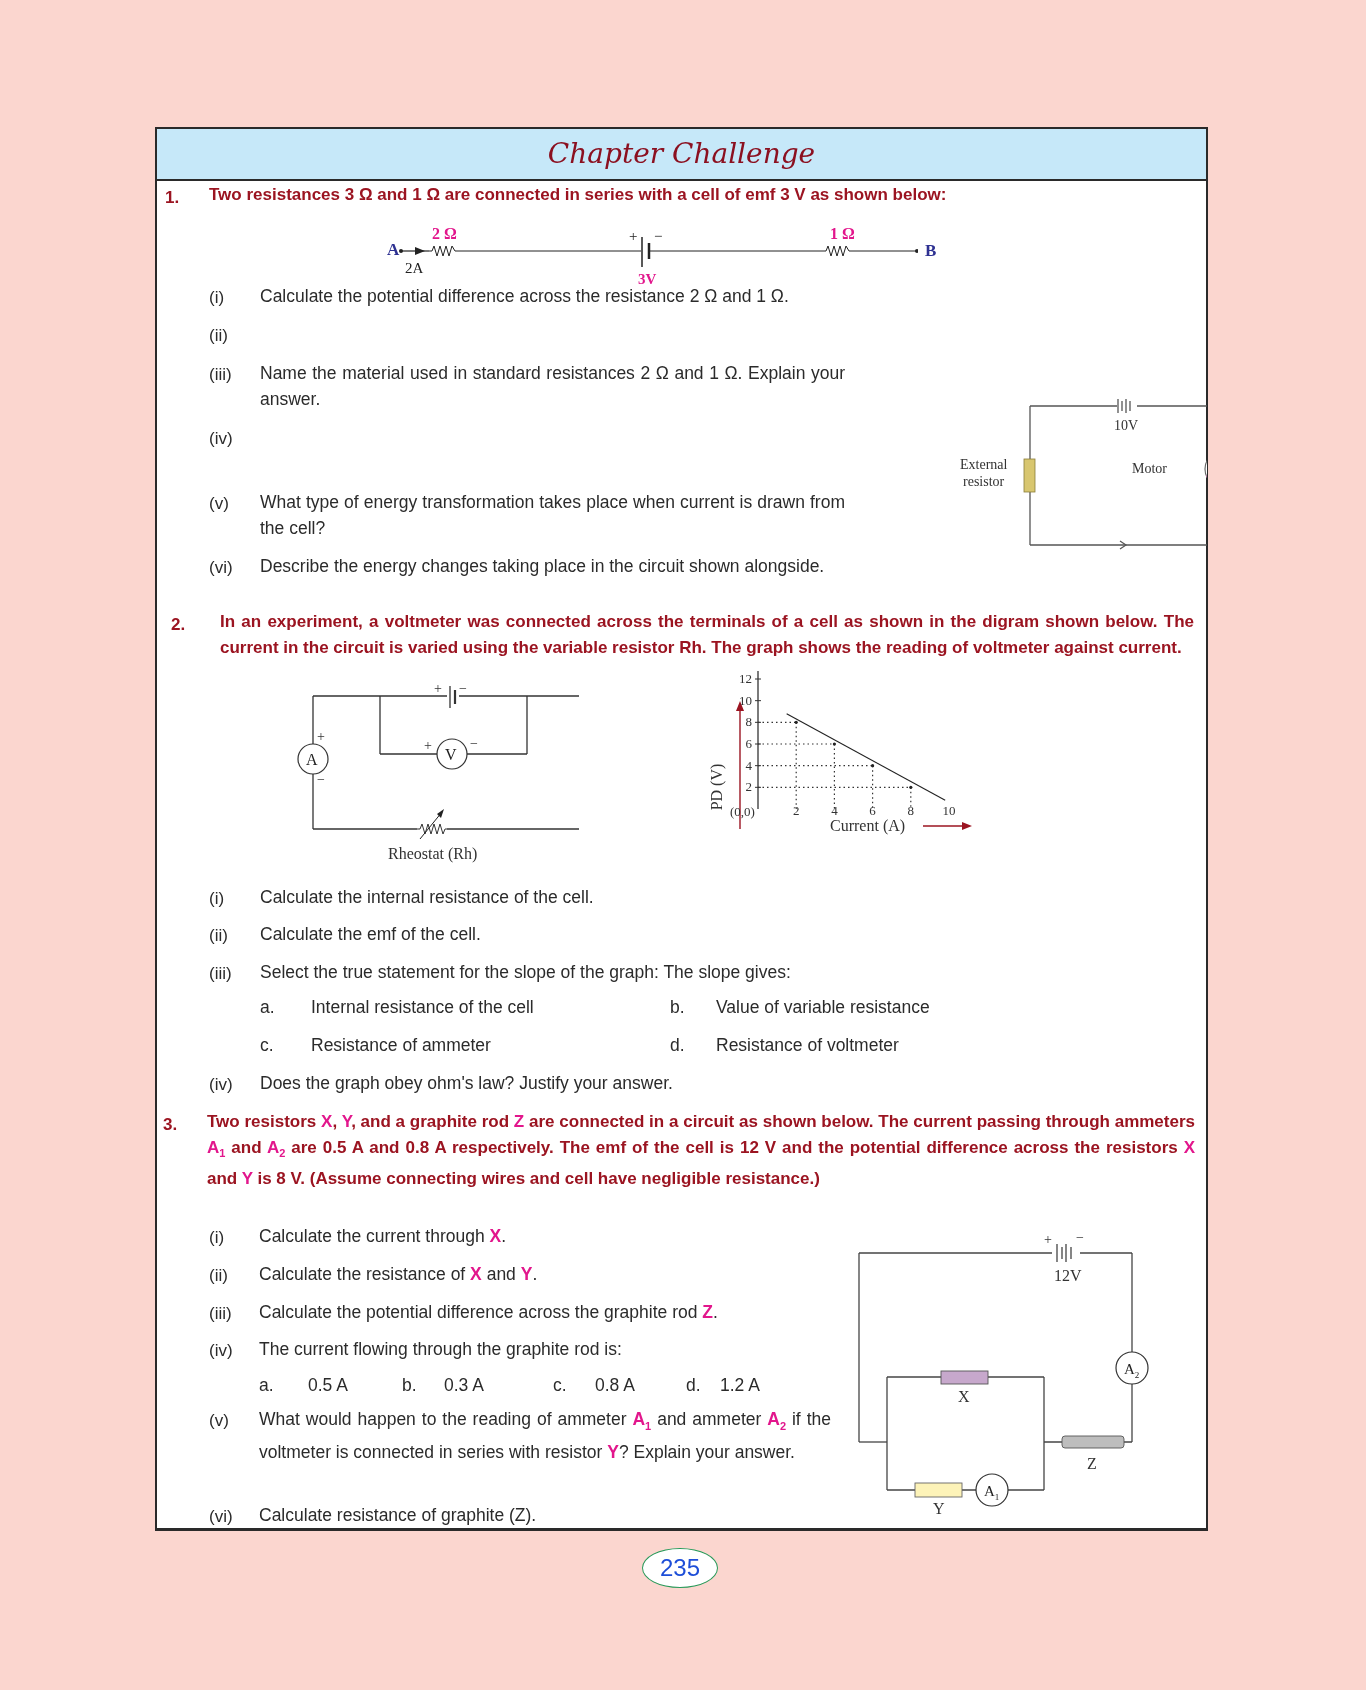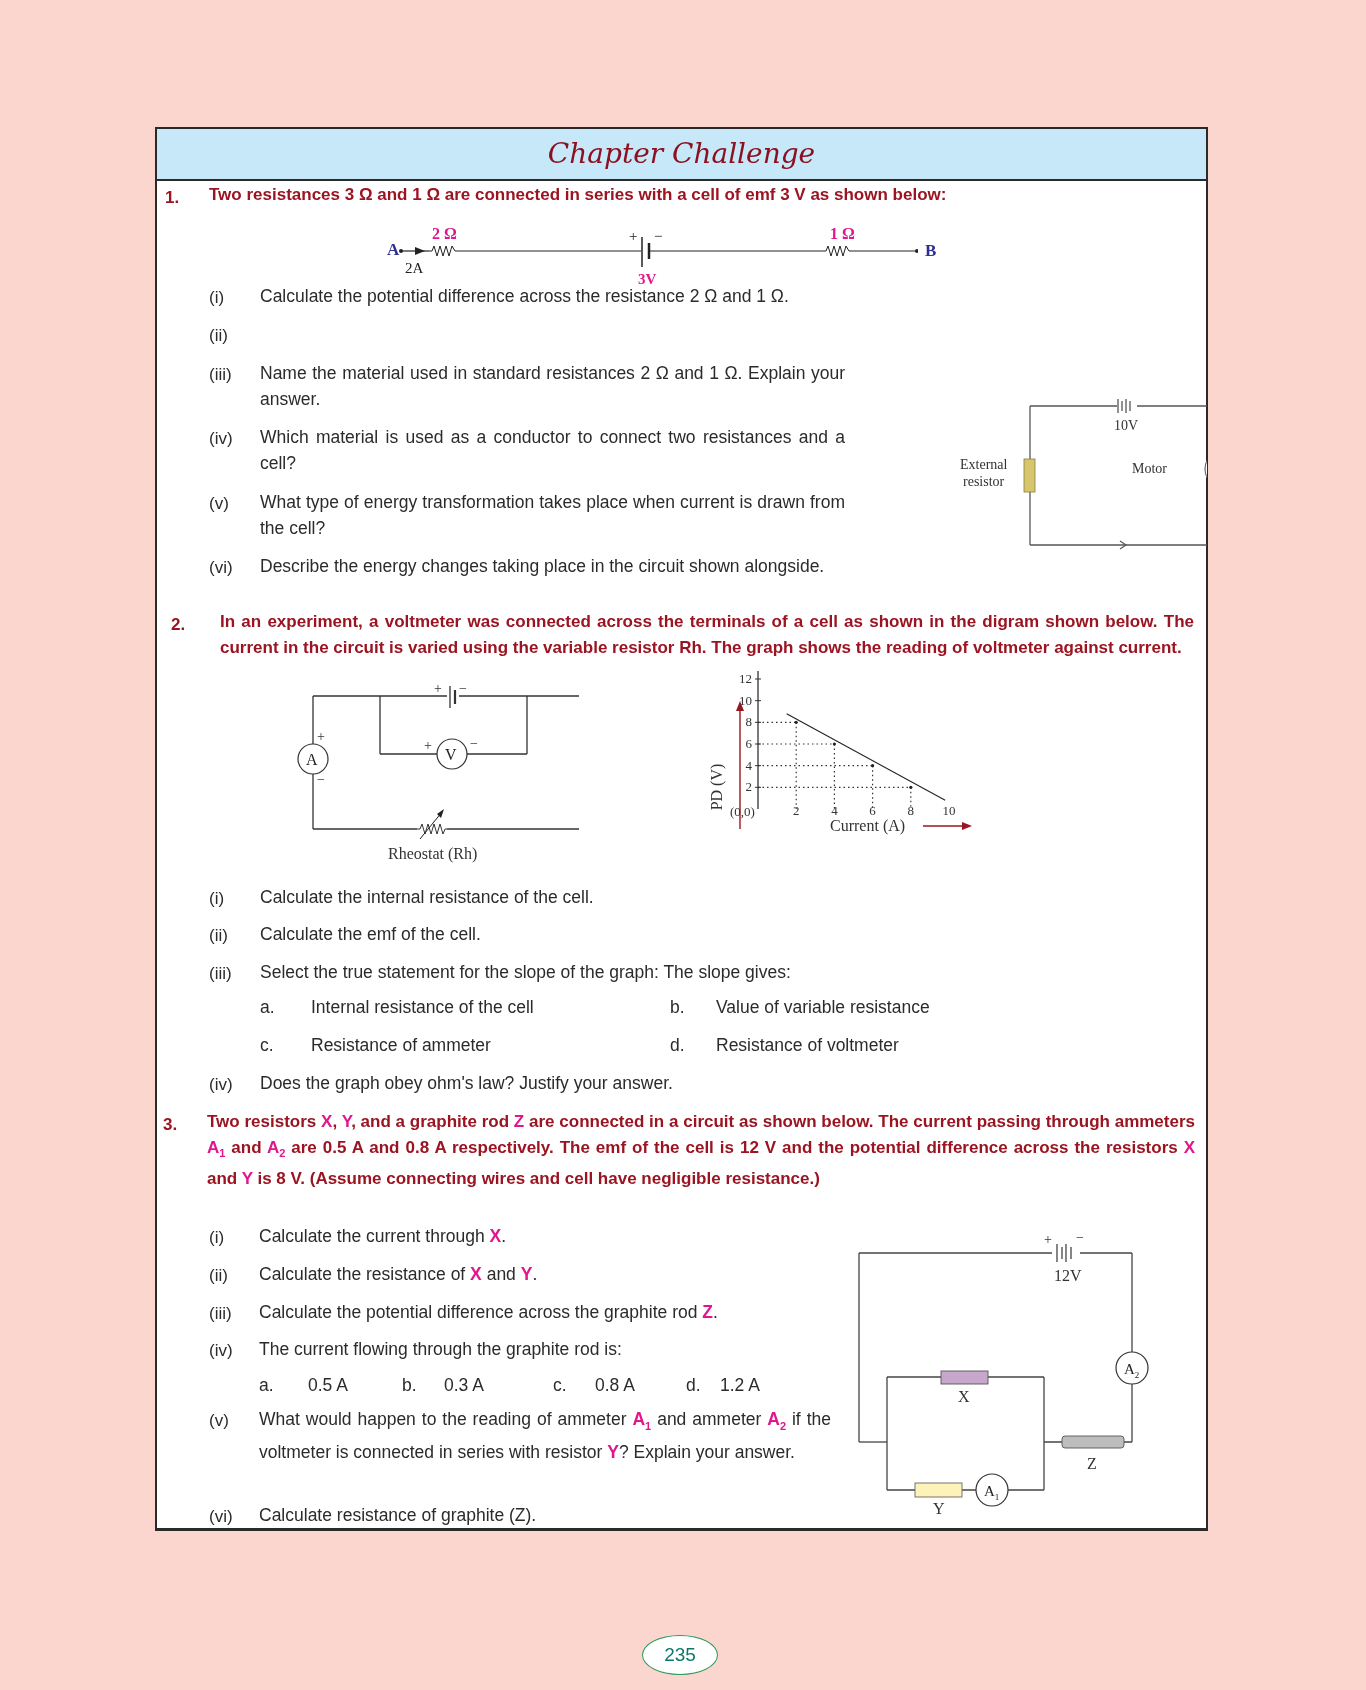--- a/index.html
+++ b/index.html
@@ -6,21 +6,21 @@
   body { width:1366px; height:1690px; background:#fbd6cf; position:relative; font-family:"Liberation Sans", sans-serif; color:#2b2b2b; }
   .frame { position:absolute; left:155px; top:127px; width:1053px; height:1404px; background:#fff; border:2px solid #2a2a2a; border-bottom-width:3px; box-sizing:border-box; }
   .title-bar { position:absolute; left:0; top:0; right:0; height:50px; background:#c6e8f9; border-bottom:2px solid #2a2a2a; text-align:center; }
   .title-bar span { font-family:"DejaVu Serif", serif; font-style:italic; font-size:28px; color:#8b1020; line-height:50px; }
   .abs { position:absolute; }
   .q-num { position:absolute; font-size:17px; font-weight:bold; color:#9b1421; }
   .q-text { position:absolute; font-size:17px; font-weight:bold; color:#9b1421; line-height:26px; text-align:justify; }
   .sub-num { position:absolute; font-size:17px; color:#2b2b2b; }
   .sub-text { position:absolute; font-size:17.5px; color:#2b2b2b; line-height:26px; text-align:justify; }
   .hl { color:#e2168c; font-weight:bold; }
-  .page-num { position:absolute; left:642px; top:1635px; width:74px; height:38px; border:1.5px solid #2a9a5a; border-radius:50%; background:#fff; text-align:center; line-height:38px; font-size:19px; color:#0f766e; }
+  .page-num { position:absolute; left:642px; top:1548px; width:74px; height:38px; border:1.5px solid #2a9a5a; border-radius:50%; background:#fff; text-align:center; line-height:38px; font-size:24px; color:#1d4ed8; }
   svg text { font-family:"Liberation Serif", serif; }
   sub { font-size:11px; }
 </style>
 </head>
 <body>
 
 <div class="frame">
   <div class="title-bar">
     <span>Chapter Challenge</span>
   </div>
@@ -53,21 +53,20 @@
 
   <div class="sub-num" style="left:52px; top:159px;">(i)</div>
   <div class="sub-text" style="left:103px; top:154px; width:680px;">Calculate the potential difference across the resistance 2 Ω and 1 Ω.</div>
 
   <div class="sub-num" style="left:52px; top:197px;">(ii)</div>
 
   <div class="sub-num" style="left:52px; top:236px;">(iii)</div>
   <div class="sub-text" style="left:103px; top:231px; width:585px;">Name the material used in standard resistances 2 Ω and 1 Ω. Explain your answer.</div>
 
   <div class="sub-num" style="left:52px; top:300px;">(iv)</div>
-  <div class="sub-text" style="left:103px; top:295px; width:585px; text-align-last:left;">Which material is used as a conductor to connect two resistances and a cell?</div>
 
   <div class="sub-num" style="left:52px; top:365px;">(v)</div>
   <div class="sub-text" style="left:103px; top:360px; width:585px;">What type of energy transformation takes place when current is drawn from the cell?</div>
 
   <div class="sub-num" style="left:52px; top:429px;">(vi)</div>
   <div class="sub-text" style="left:103px; top:424px; width:585px;">Describe the energy changes taking place in the circuit shown alongside.</div>
 
   <svg class="abs" style="left:700px; top:260px;" width="350" height="225">
     <line x1="173" y1="17" x2="366" y2="17" stroke="#555" stroke-width="1.3"></line>
     <line x1="173" y1="17" x2="173" y2="156" stroke="#555" stroke-width="1.3"></line>

